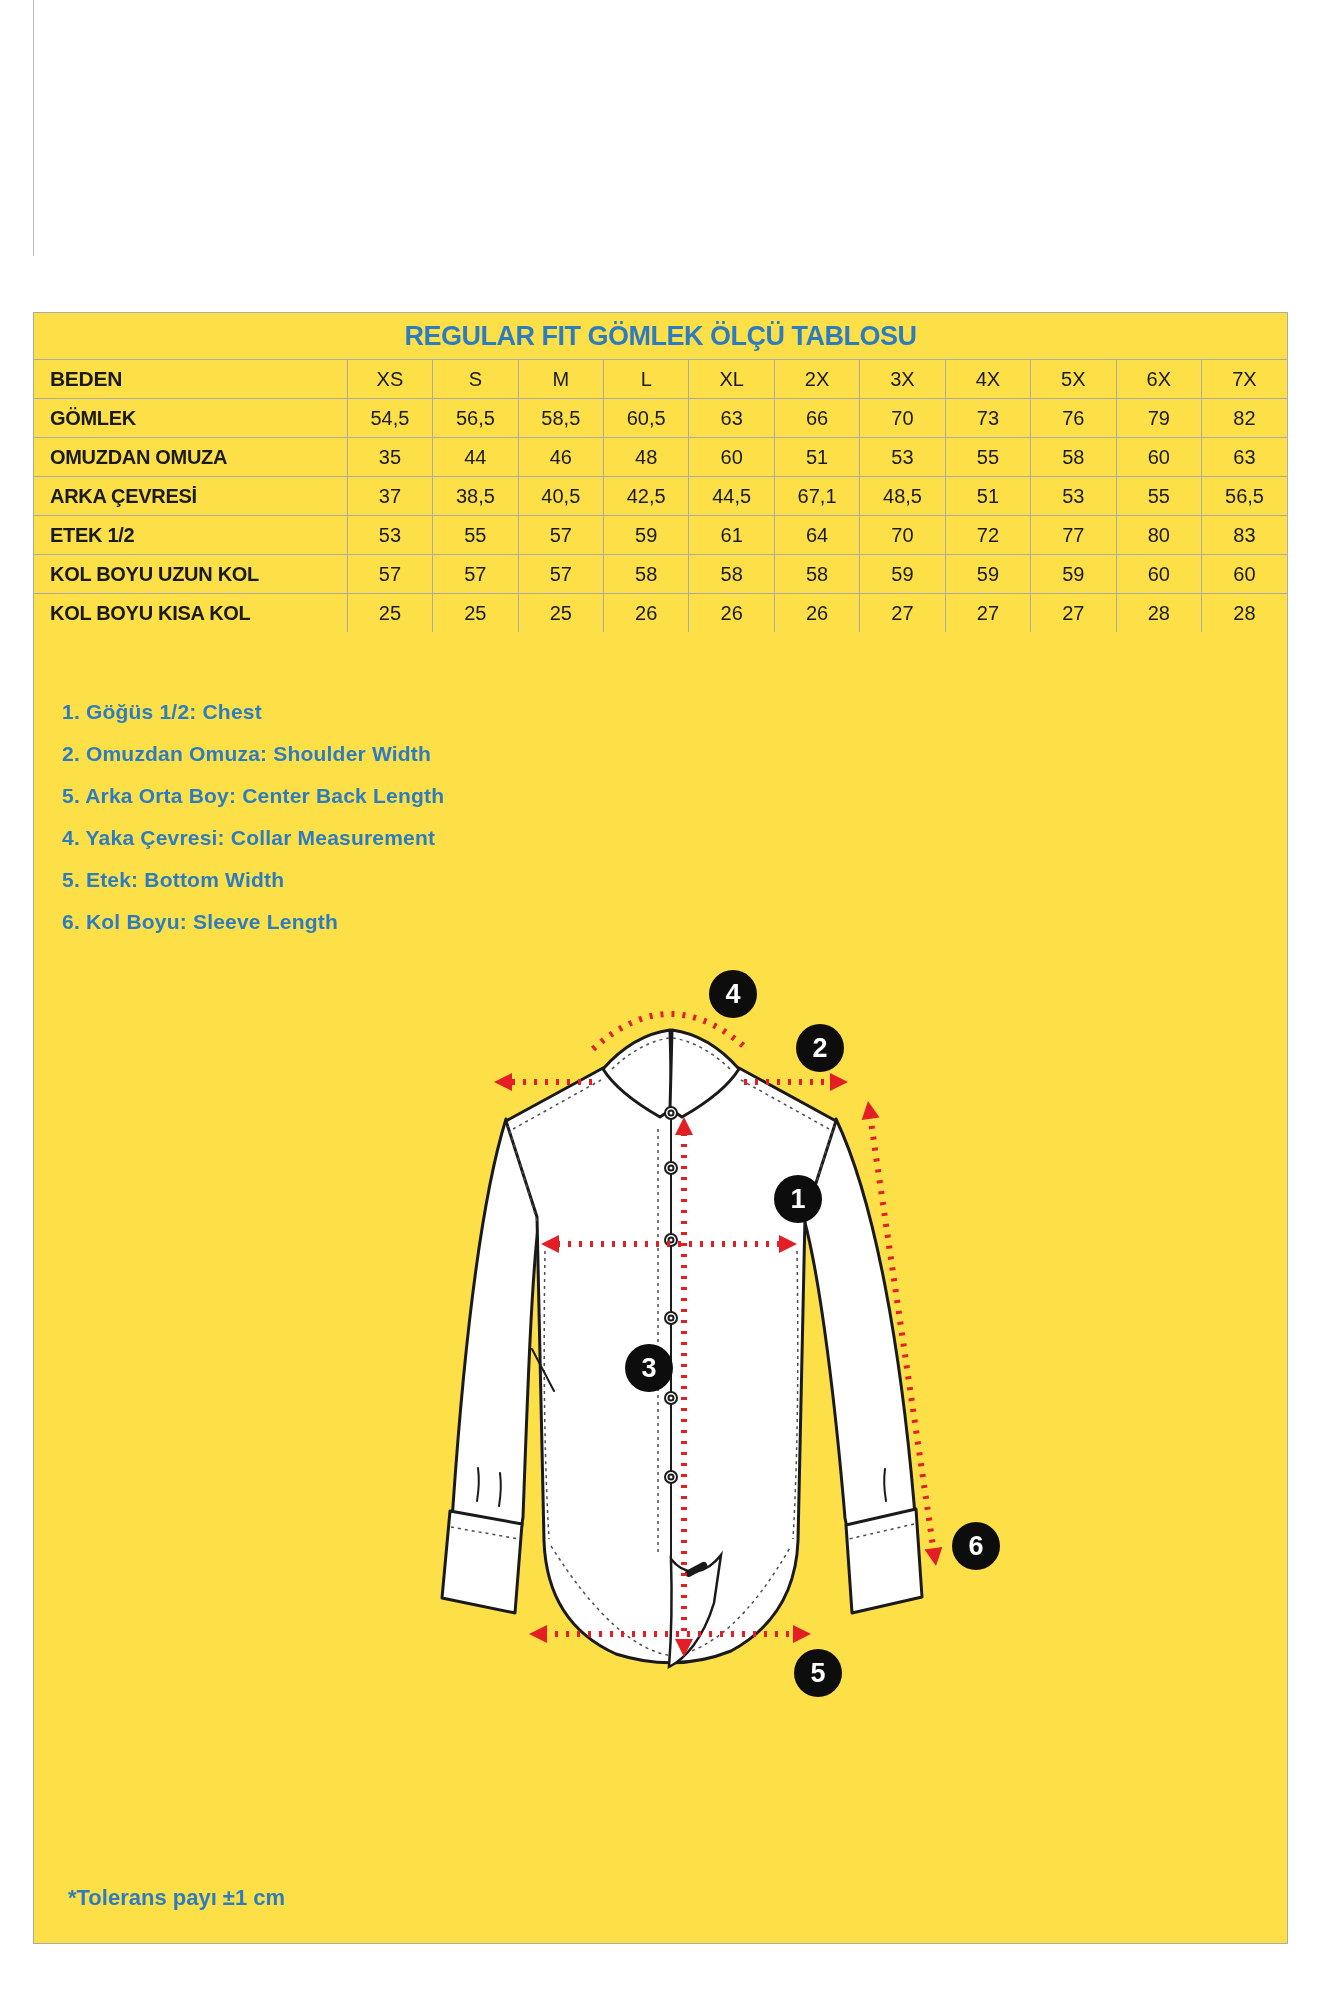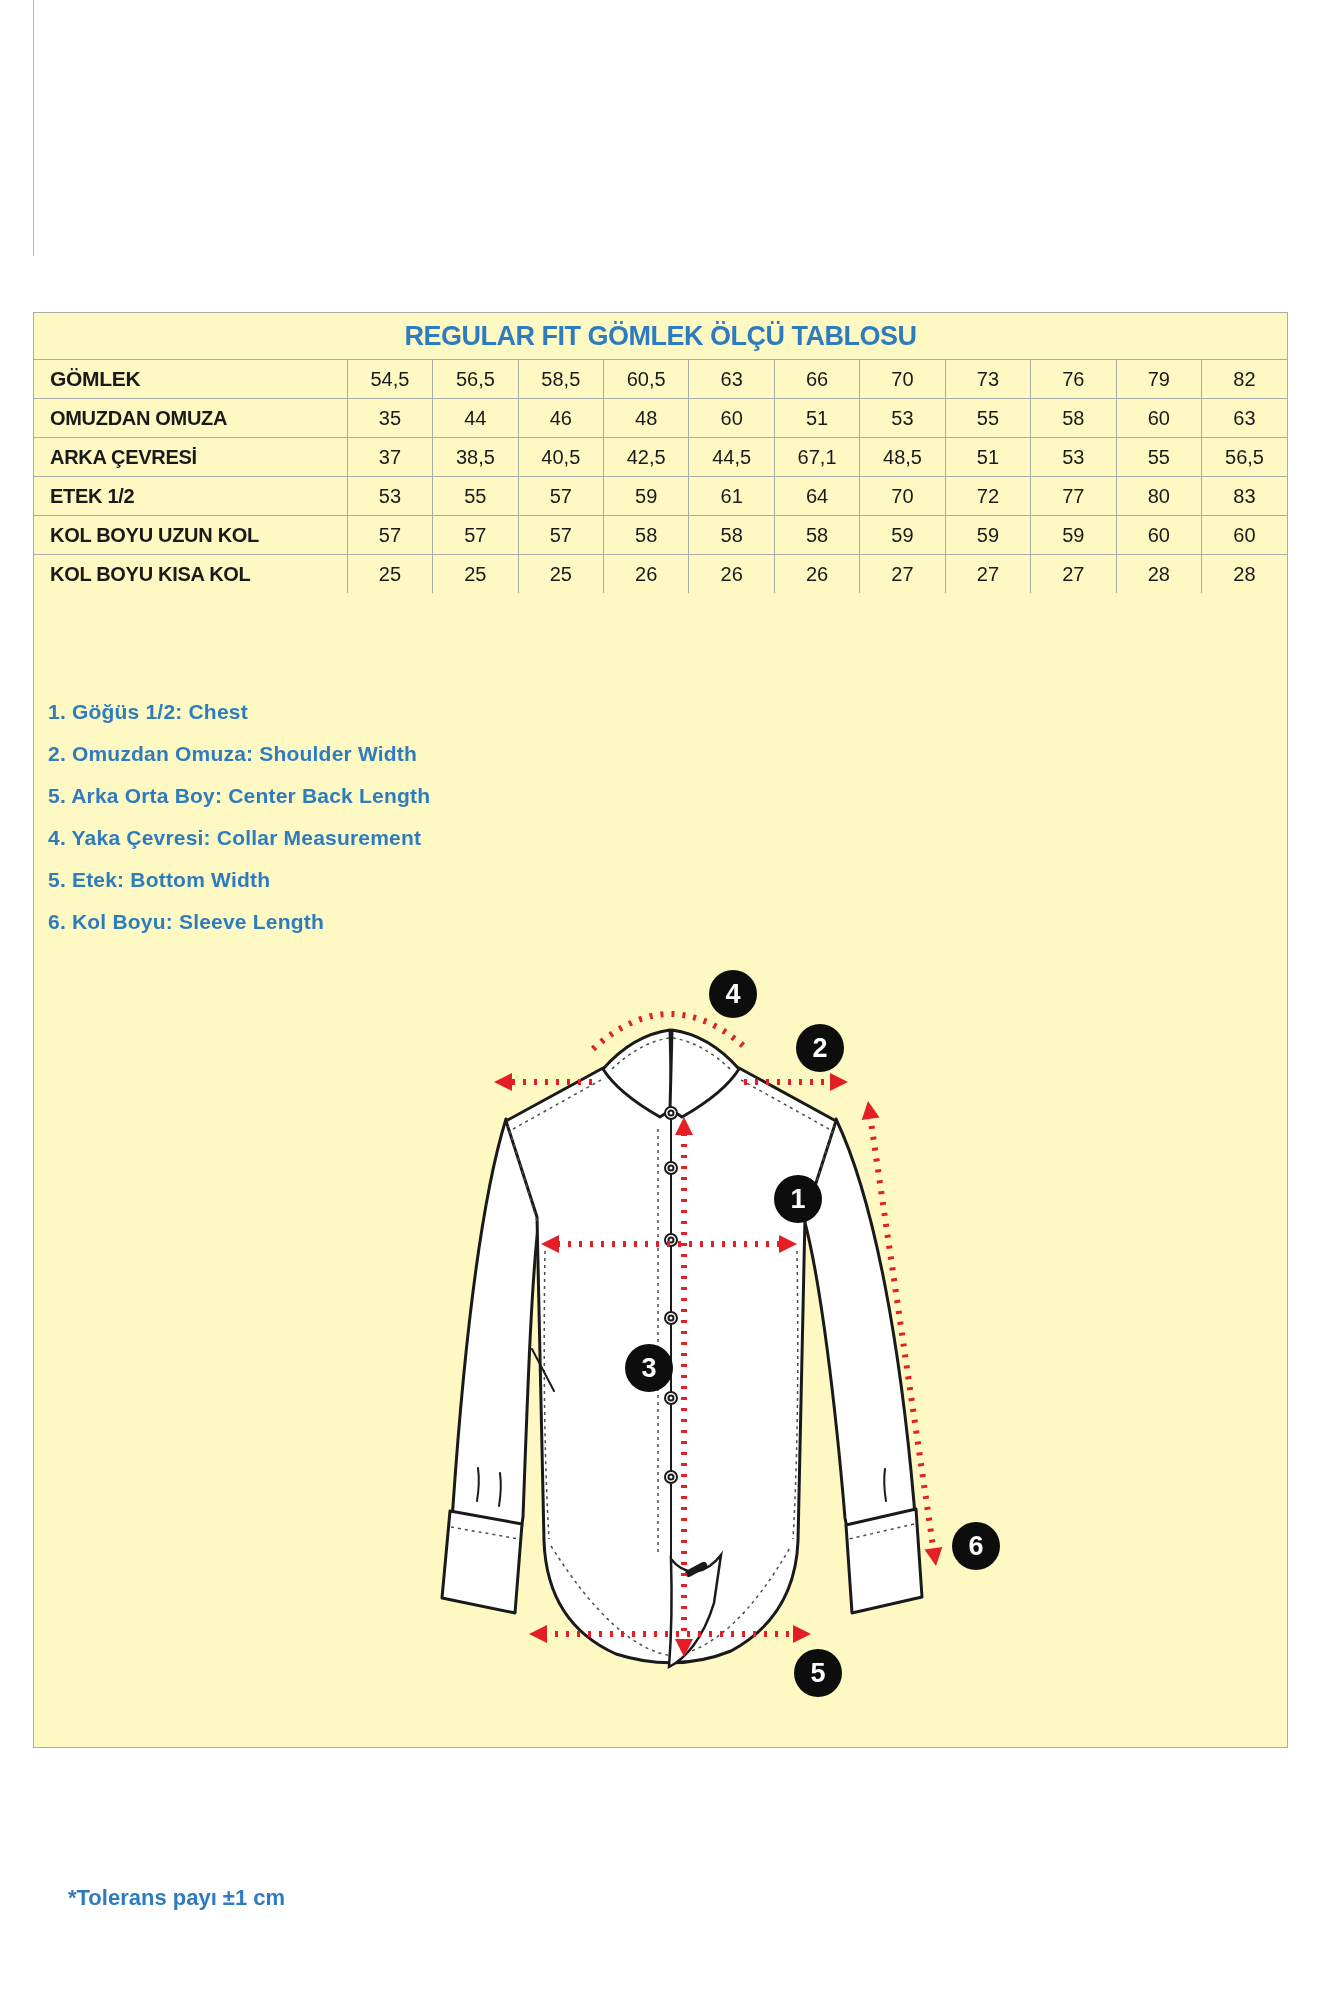--- a/index.html
+++ b/index.html
@@ -3,32 +3,32 @@
 <meta charset="utf-8">
 <style>
   :root{
     --accent:#2e7cc0; --red:#e31e24; --badge:#0d0d0d; --border:#ababab; --text:#1a1a1a;
   }
   html,body{margin:0;padding:0;background:#ffffff;}
   body{position:relative;width:1330px;height:1991px;font-family:"Liberation Sans",sans-serif;overflow:hidden;}
 
   .frame-line{position:absolute;left:33px;top:0;width:1px;height:256px;background:#b5b5b5;}
 
-  .panel{position:absolute;left:33px;top:312px;width:1255px;height:1436px;border:1px solid var(--border);background:#fef9c3;box-sizing:border-box;}
+  .panel{position:absolute;left:33px;top:312px;width:1255px;height:1632px;border:1px solid var(--border);background:#fde047;box-sizing:border-box;}
 
   .title{height:46px;line-height:46px;text-align:center;color:var(--accent);
          font-size:27px;font-weight:bold;letter-spacing:-0.5px;border-bottom:1px solid var(--border);}
 
   table.sizes{width:100%;border-collapse:collapse;border-style:hidden;table-layout:fixed;}
   table.sizes th,table.sizes td{border:1px solid var(--border);height:38px;text-align:center;
          font-size:20px;color:var(--text);font-weight:normal;padding:0;}
   table.sizes .label-col{width:25%;text-align:left;padding-left:16px;font-weight:bold;letter-spacing:-0.3px;}
   table.sizes tr:first-child .label-col{font-size:21px;}
 
-  ul.legend{position:absolute;left:14px;top:378px;margin:0;padding:0;list-style:none;}
+  ul.legend{position:absolute;left:28px;top:378px;margin:0;padding:0;list-style:none;}
   ul.legend li{color:var(--accent);font-size:21px;font-weight:bold;line-height:42px;letter-spacing:0.2px;}
 
   .diagram{position:absolute;left:347px;top:648px;width:660px;height:780px;}
   .diagram svg{position:absolute;left:0;top:0;}
 
   .badge{position:absolute;width:48px;height:48px;border-radius:50%;background:var(--badge);
          color:#fff;font-size:27px;font-weight:bold;display:flex;align-items:center;justify-content:center;}
 
   .footnote{position:absolute;left:34px;top:1572px;color:var(--accent);font-size:22px;font-weight:bold;}
 
@@ -57,20 +57,34 @@
         <col>
         <col>
         <col>
         <col>
         <col>
         <col>
         <col>
         <col>
     </colgroup>
     <tbody id="size-table-body">
+        <tr>
+          <th class="label-col">BEDEN</th>
+          <th>XS</th>
+          <th>S</th>
+          <th>M</th>
+          <th>L</th>
+          <th>XL</th>
+          <th>2X</th>
+          <th>3X</th>
+          <th>4X</th>
+          <th>5X</th>
+          <th>6X</th>
+          <th>7X</th>
+        </tr>
         <tr>
           <td class="label-col">GÖMLEK</td>
           <td>54,5</td>
           <td>56,5</td>
           <td>58,5</td>
           <td>60,5</td>
           <td>63</td>
           <td>66</td>
           <td>70</td>
           <td>73</td>

